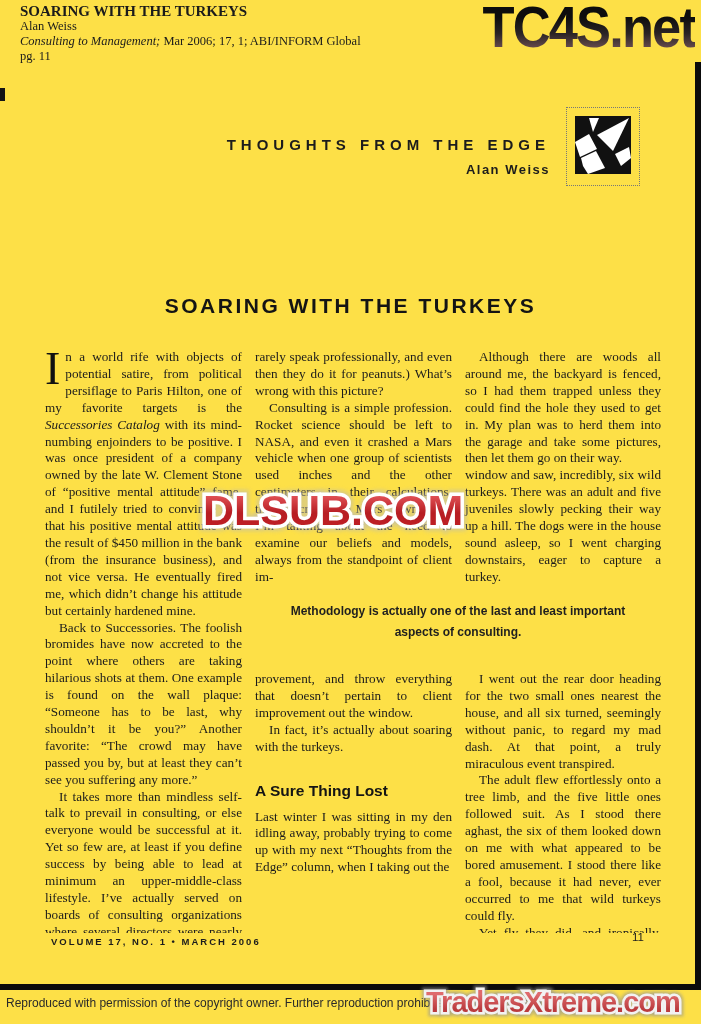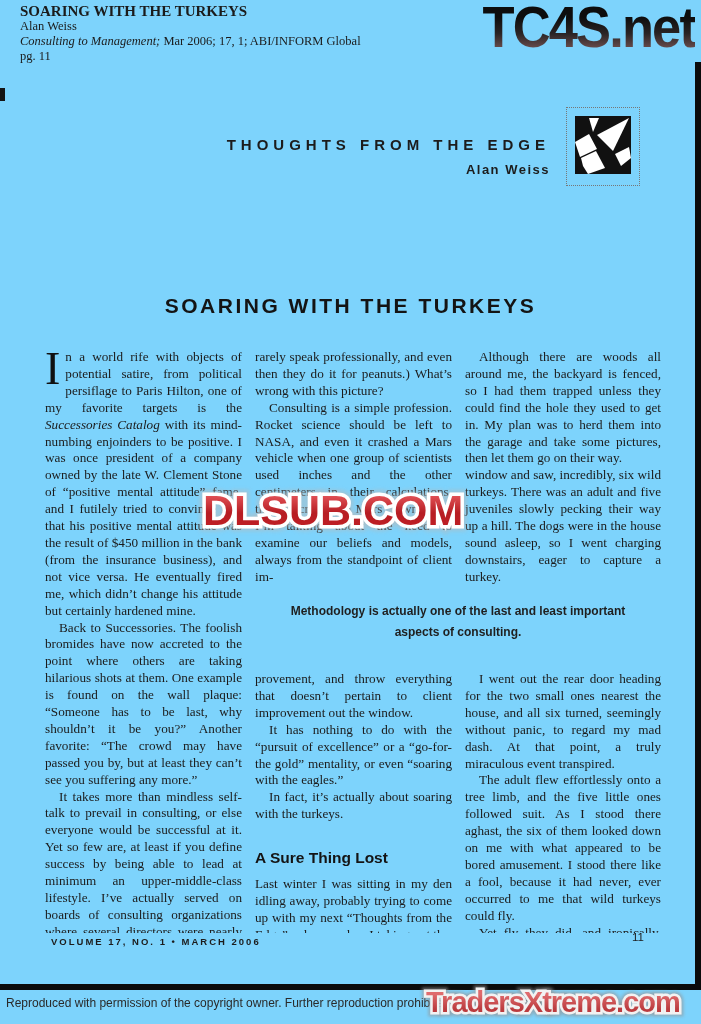--- a/index.html
+++ b/index.html
@@ -1,18 +1,18 @@
 <!DOCTYPE html>
 <html><head>
 <meta charset="utf-8">
 <style>
   * { box-sizing: border-box; }
   html,body { margin:0; padding:0; background:#ffffff; }
   .page {
-    position:relative; width:701px; height:1024px; background:#7dd3fc;
+    position:relative; width:701px; height:1024px; background:#fde047;
     overflow:hidden; font-family:"Liberation Serif", serif; color:#1b1b1b;
   }
 
   
   .citation { position:absolute; left:20px; top:4px; line-height:15px; }
   .citation .cit-title { font-weight:bold; font-size:15px; margin:0; }
   .citation .cit-line { font-size:12.5px; margin:0; }
   .citation .ital { font-style:italic; }
 
   
@@ -164,21 +164,20 @@
       <div class="colpart">
         <p class="body-p">Although there are woods all around me, the backyard is fenced, so I had them trapped unless they could find the hole they used to get in. My plan was to herd them into the garage and take some pictures, then let them go on their way.</p>
         <p class="body-p noindent">window and saw, incredibly, six wild turkeys. There was an adult and five juveniles slowly pecking their way up a hill. The dogs were in the house sound asleep, so I went charging downstairs, eager to capture a turkey.</p>
       </div>
     </div>
 
     <div class="pullquote">Methodology is actually one of the last and least important aspects of consulting.</div>
 
     <div class="col2b">
       <p class="body-p noindent">provement, and throw everything that doesn’t pertain to client improvement out the window.</p>
-      <p class="body-p">It has nothing to do with the “pursuit of excellence” or a “go-for-the gold” mentality, or even “soaring with the eagles.”</p>
       <p class="body-p">In fact, it’s actually about soaring with the turkeys.</p>
       <div class="subhead">A Sure Thing Lost</div>
       <p class="body-p noindent">Last winter I was sitting in my den idling away, probably trying to come up with my next “Thoughts from the Edge” column, when I taking out the</p>
     </div>
 
     <div class="col3b">
       <p class="body-p">I went out the rear door heading for the two small ones nearest the house, and all six turned, seemingly without panic, to regard my mad dash. At that point, a truly miraculous event transpired.</p>
       <p class="body-p">The adult flew effortlessly onto a tree limb, and the five little ones followed suit. As I stood there aghast, the six of them looked down on me with what appeared to be bored amusement. I stood there like a fool, because it had never, ever occurred to me that wild turkeys could fly.</p>
       <p class="body-p">Yet fly they did, and ironically, they turned out to be graceful. They</p>
     </div>

